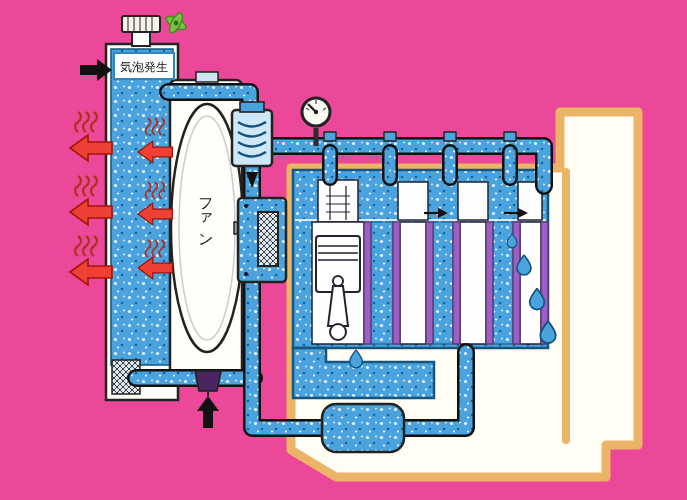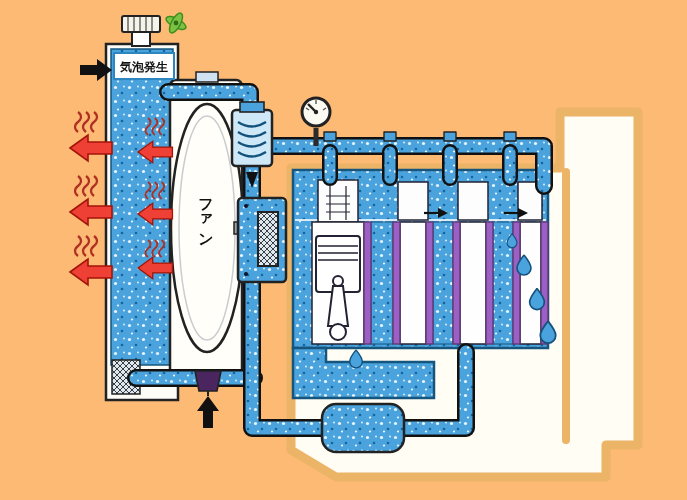--- a/index.html
+++ b/index.html
@@ -1,17 +1,17 @@
 <!DOCTYPE html>
 <html><head>
 <meta charset="utf-8">
 <style>
   html,body{margin:0;padding:0;background:#ffffff;}
-  .canvas{position:relative;width:687px;height:500px;background:#fdba74;overflow:hidden;
-          font-family:"DejaVu Sans", sans-serif;font-weight:bold;}
+  .canvas{position:relative;width:687px;height:500px;background:#ec4899;overflow:hidden;
+          font-family:"DejaVu Sans", sans-serif;}
   svg{display:block;}
   text{font-family:"DejaVu Sans", sans-serif;}
   .vtext{writing-mode:vertical-rl;text-orientation:upright;}
 </style>
 </head>
 <body>
 
 <div class="canvas">
 <svg width="687" height="500" viewBox="0 0 687 500">
   <defs>

